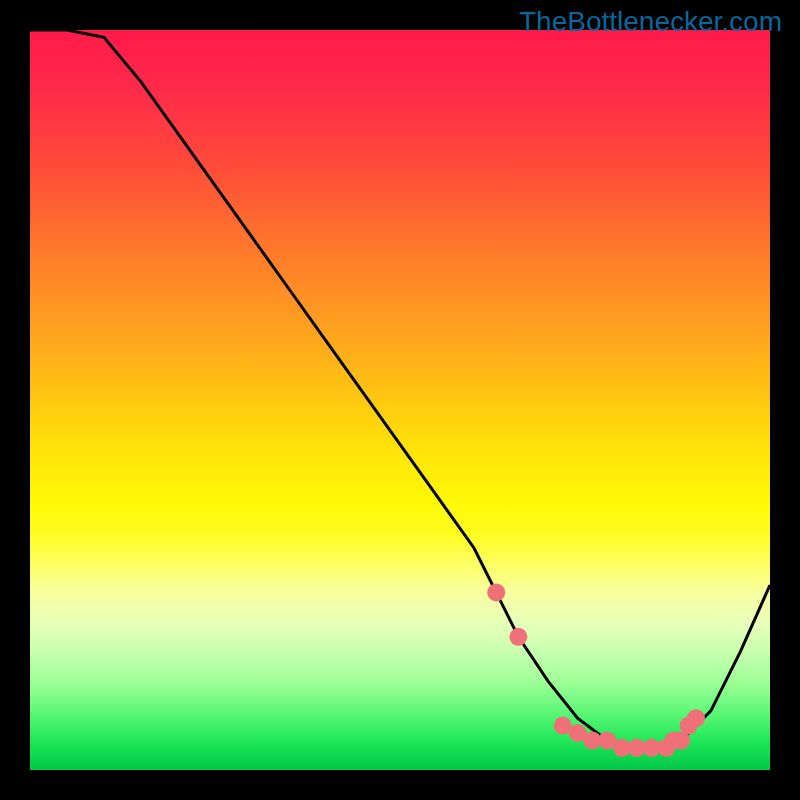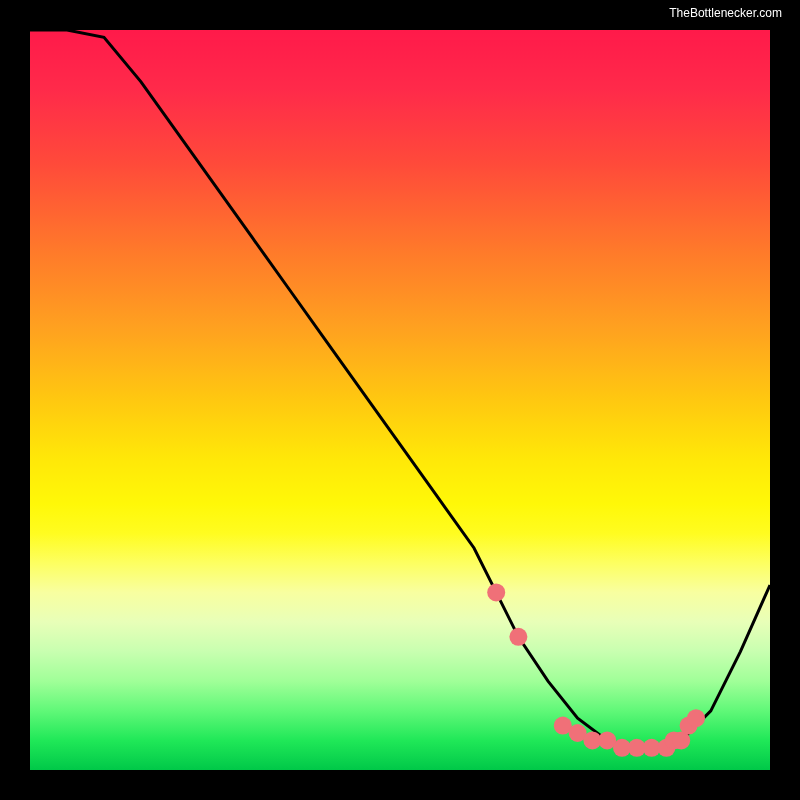--- a/index.html
+++ b/index.html
@@ -14,22 +14,22 @@
   .container {
     width: 800px;
     height: 800px;
     position: relative;
     background: #000;
   }
   .watermark {
     position: absolute;
     top: 6px;
     right: 18px;
-    color: #ffffff;
-    font-size: 12px;
+    color: #0369a1;
+    font-size: 28px;
     font-weight: 500;
     z-index: 10;
   }
   .plot-area {
     position: absolute;
     left: 30px;
     top: 30px;
     width: 740px;
     height: 740px;
   }

